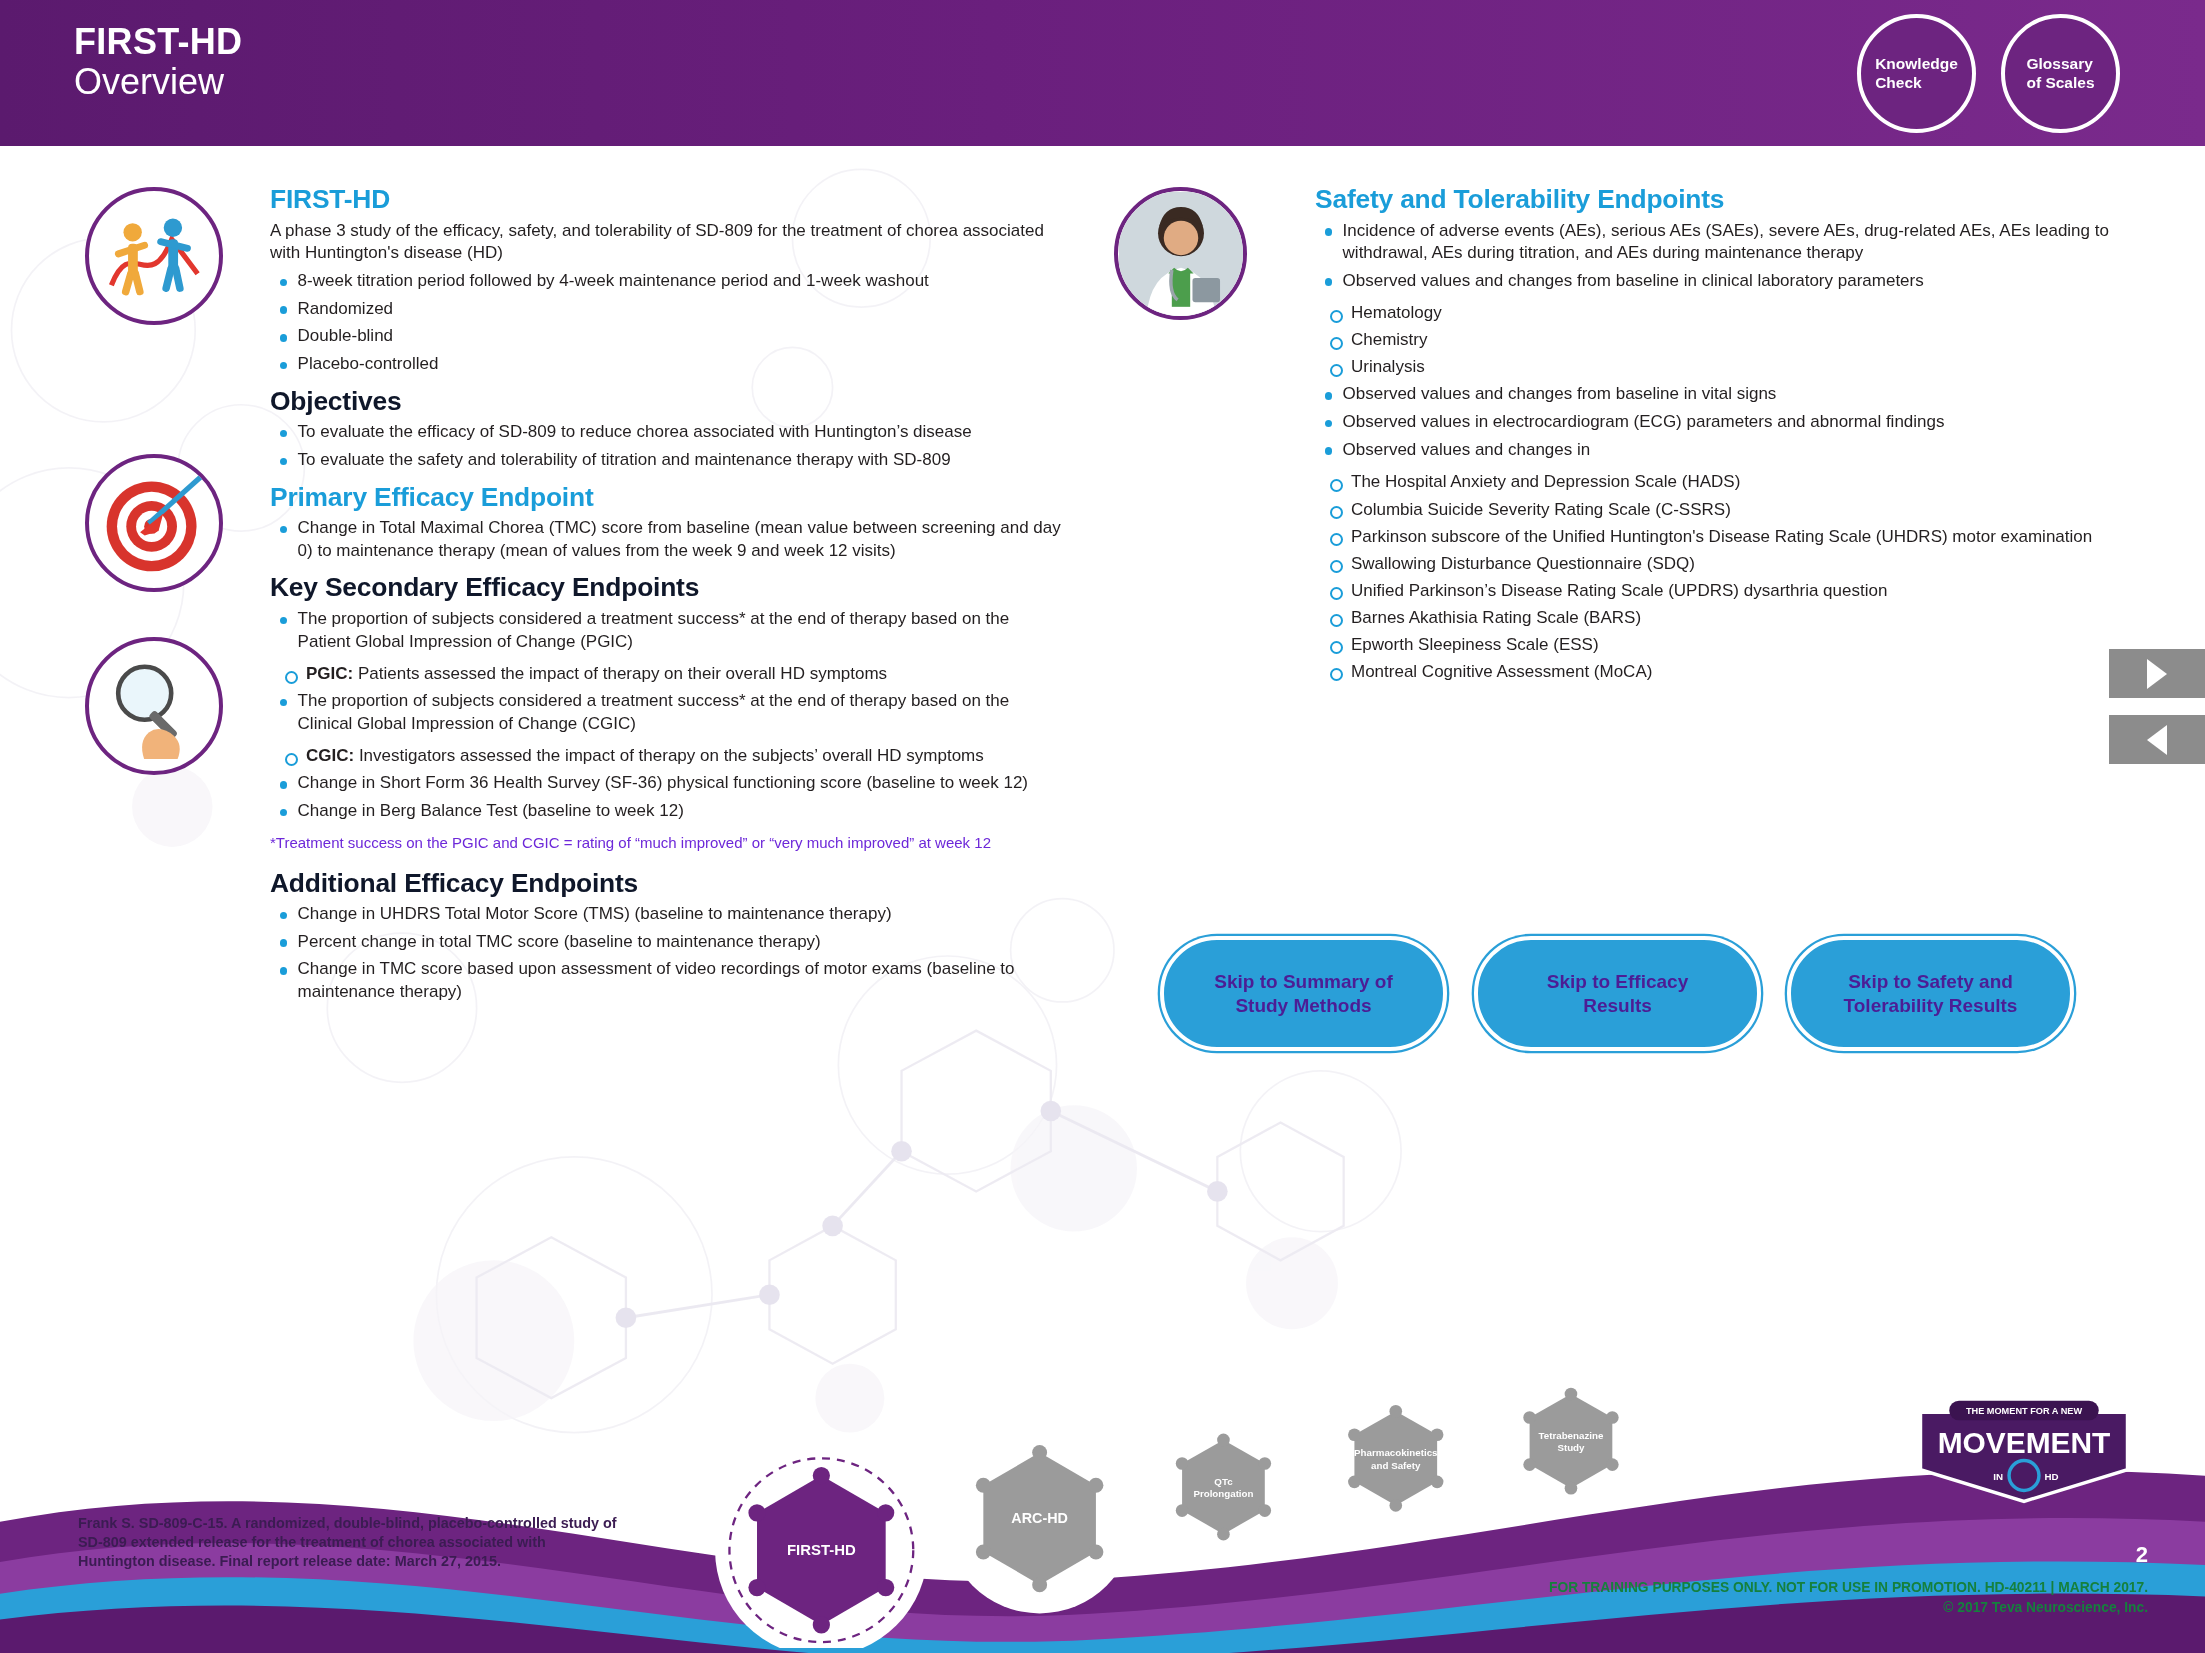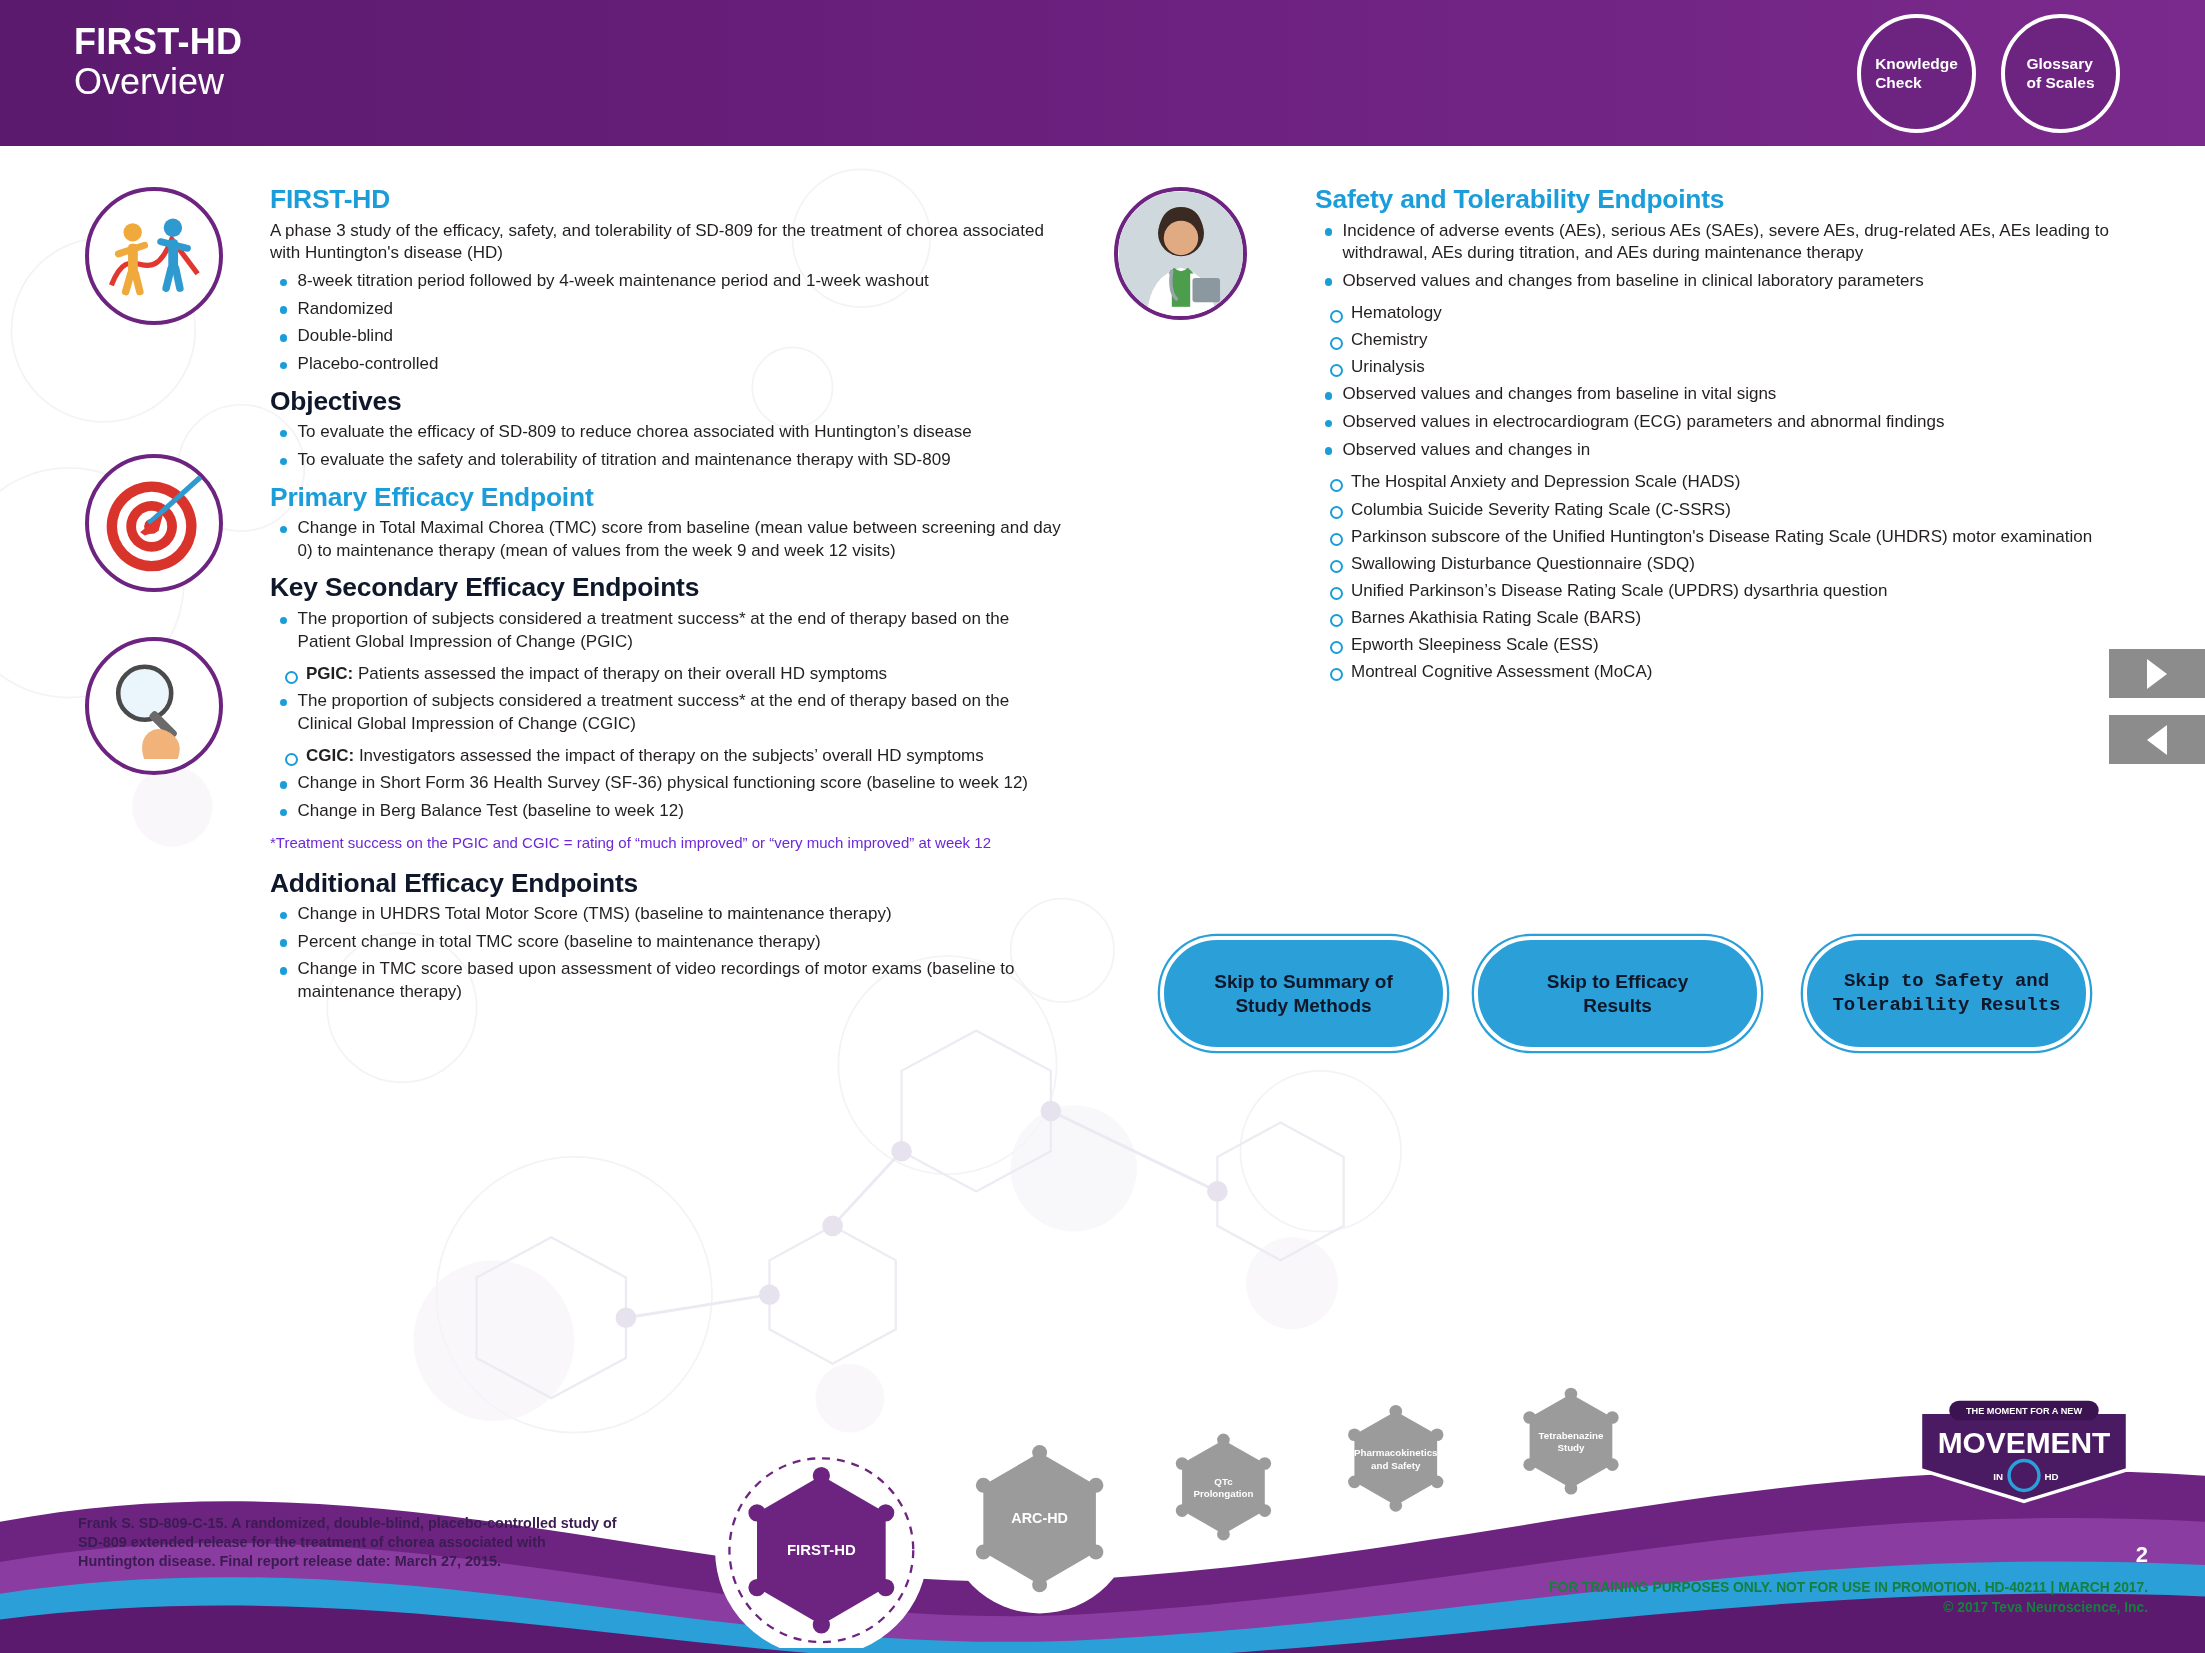--- a/index.html
+++ b/index.html
@@ -75,25 +75,25 @@
   .ic-target { left:85px; top:454px; width:138px; height:138px; }
   .ic-magnify { left:85px; top:637px; width:138px; height:138px; }
   .ic-doctor { left:1114px; top:187px; width:133px; height:133px; border-width:4.6px; }
 
   
   .skip-row { position:absolute; left:1160px; top:936px; width:930px; height:115px; }
   .skip-btn {
     position:absolute; top:0; width:287px; height:115px; border-radius:57px;
     background:#2a9fd8; border:4px solid #ffffff; box-shadow:0 0 0 2.3px #2a9fd8;
     display:flex; align-items:center; justify-content:center; text-align:center;
-    color:#0f172a; font-size:19px; font-weight:bold; line-height:1.25;
+    color:#4c1d95; font-size:19px; font-weight:bold; line-height:1.25;
   }
   .skip-btn.s1 { left:0px; }
   .skip-btn.s2 { left:314px; }
-  .skip-btn.s3 { left:643px;font-family:Liberation Mono, monospace; }
+  .skip-btn.s3 { left:627px; }
 
   
   .nav-arrow {
     position:absolute; left:2109px; width:96px; height:49px; background:#8c8c8c;
     display:flex; align-items:center; justify-content:center;
   }
   .nav-arrow.next { top:649px; }
   .nav-arrow.prev { top:715px; }
   .nav-arrow .tri { width:0;height:0; }
   .tri-r { border-top:15px solid transparent; border-bottom:15px solid transparent; border-left:20.7px solid #ffffff; }

